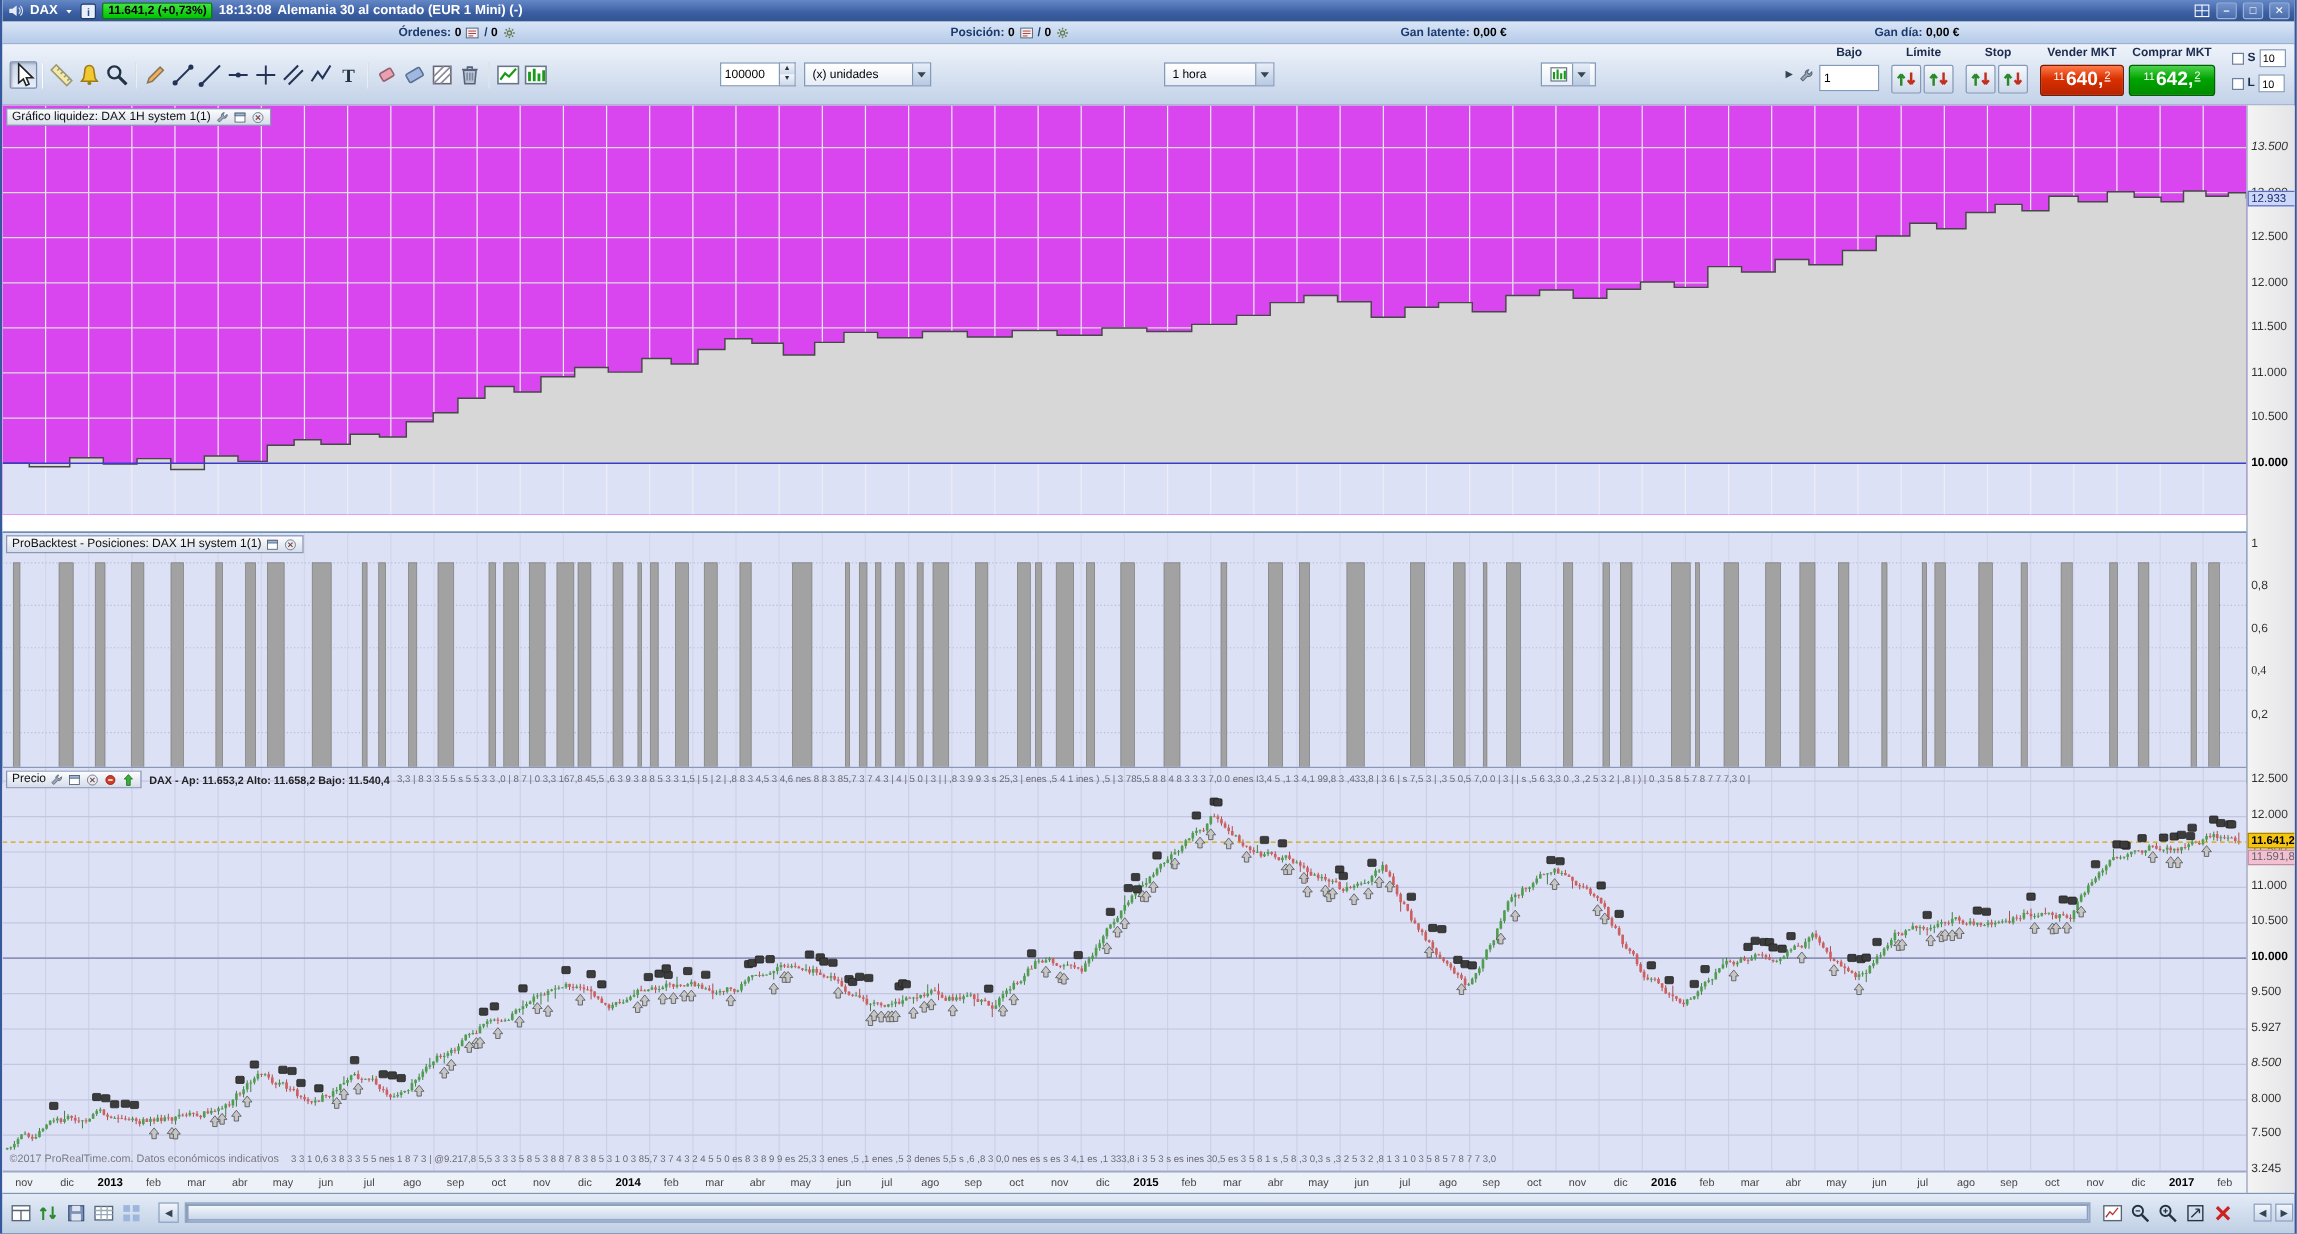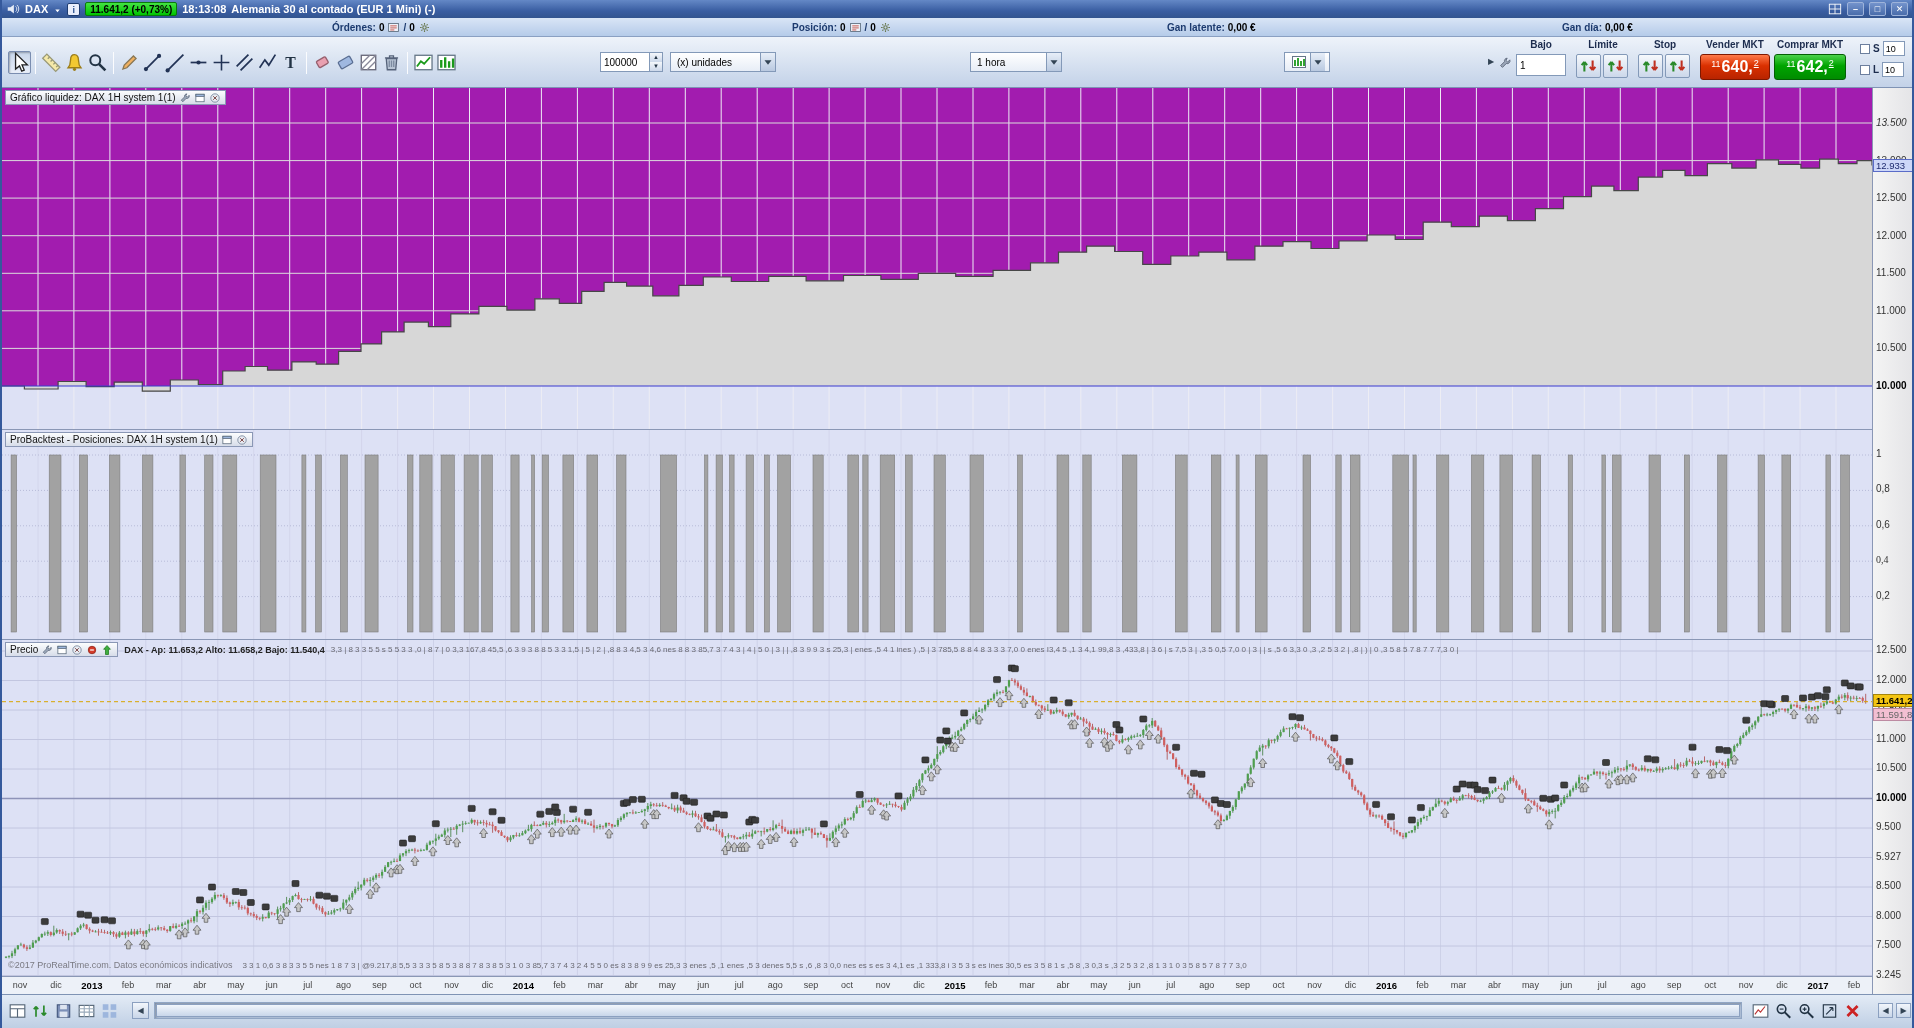--- a/index.html
+++ b/index.html
@@ -62,23 +62,23 @@
   .buybtn{background:linear-gradient(#4cd24c,#00a400 45%,#008c00);border:1px solid #045f04}
   .p-small{font-size:9px;align-self:flex-start;margin-top:4px}
   .p-big{font-size:16px;font-weight:bold;line-height:24px}
   .p-sup{font-size:9px;align-self:flex-start;margin-top:3px;text-decoration:underline}
   .sl-block{position:absolute;left:1858px;top:4px;width:56px;font-size:10px}
   .sl-row{display:flex;align-items:center;gap:3px;margin-bottom:6px}
   .chk{width:10px;height:10px;border:1px solid #6c7f9e;background:#fff}
   .sl-in{width:22px;height:15px;border:1px solid #8399b8;font-size:9px;padding:0 2px;font-family:Liberation Sans, sans-serif}
   
   #charts{position:absolute;top:88px;left:0;width:1914px;height:906px;background:#fff}
-  .panel{position:absolute;left:0;width:1870px;overflow:hidden;background:#a21caf}
+  .panel{position:absolute;left:0;width:1870px;overflow:hidden;background:#d946ef}
   #p-eq{top:0;height:341px}
-  #p-pos{top:341px;height:210px;border-top:1px solid #8a97b5;background:#0369a1}
+  #p-pos{top:355px;height:210px;border-top:1px solid #8a97b5;background:#0369a1}
   #p-pr{top:551px;height:337px;border-top:1px solid #8a97b5;background:#dde1f5}
   .ptab{display:inline-flex;align-items:center;gap:3px;height:15px;
     background:linear-gradient(#fcfdfe,#d7dde9);border:1px solid #8a97b5;padding:0 4px;
     font-size:10px;color:#111;white-space:nowrap}
   .ptab-abs{position:absolute;left:3px;top:2px;z-index:6}
   .ticon{width:12px;height:12px;cursor:pointer}
   .prow-top{position:absolute;left:3px;right:0;top:2px;display:flex;align-items:center;gap:6px;
     z-index:6;overflow:hidden;white-space:nowrap}
   .ohlc{font-size:9px;color:#222;font-weight:bold}
   .annot{font-size:8px;color:#6a6a72;overflow:hidden;flex:1;white-space:nowrap}
@@ -2235,21 +2235,21 @@
         <div class="axlab" style="top: 466.2px; font-family: Liberation Serif, serif;">0,4</div>
         <div class="axlab" style="top: 501.6px;">0,2</div>
         <div class="axlab" style="top: 556px;">12.500</div>
         <div class="axlab" style="top: 585.5px;">12.000</div>
         <div class="axlab" style="top: 615px;">11.500</div>
         <div class="axlab" style="top: 644.5px;">11.000</div>
         <div class="axlab" style="top: 674px;">10.500</div>
         <div class="axlab bold" style="top: 703.5px;">10.000</div>
         <div class="axlab" style="top: 733px;">9.500</div>
         <div class="axlab" style="top: 762.5px;">5.927</div>
-        <div class="axlab" style="top: 792px;">8.500</div>
+        <div class="axlab" style="top: 792px; font-style: italic;">8.500</div>
         <div class="axlab" style="top: 821.5px;">8.000</div>
         <div class="axlab" style="top: 851px;">7.500</div>
         <div class="axlab" style="top: 880.5px;">3.245</div>
         <div class="vtag tag-blue" style="top: 70.6px;">12.933</div>
         <div class="vtag tag-yellow" style="top: 605.7px;">11.641,2</div>
         <div class="vtag tag-pink" style="top: 619.7px;">11.591,8</div>
       </div>
   </div>
 
   <div class="bottombar">

